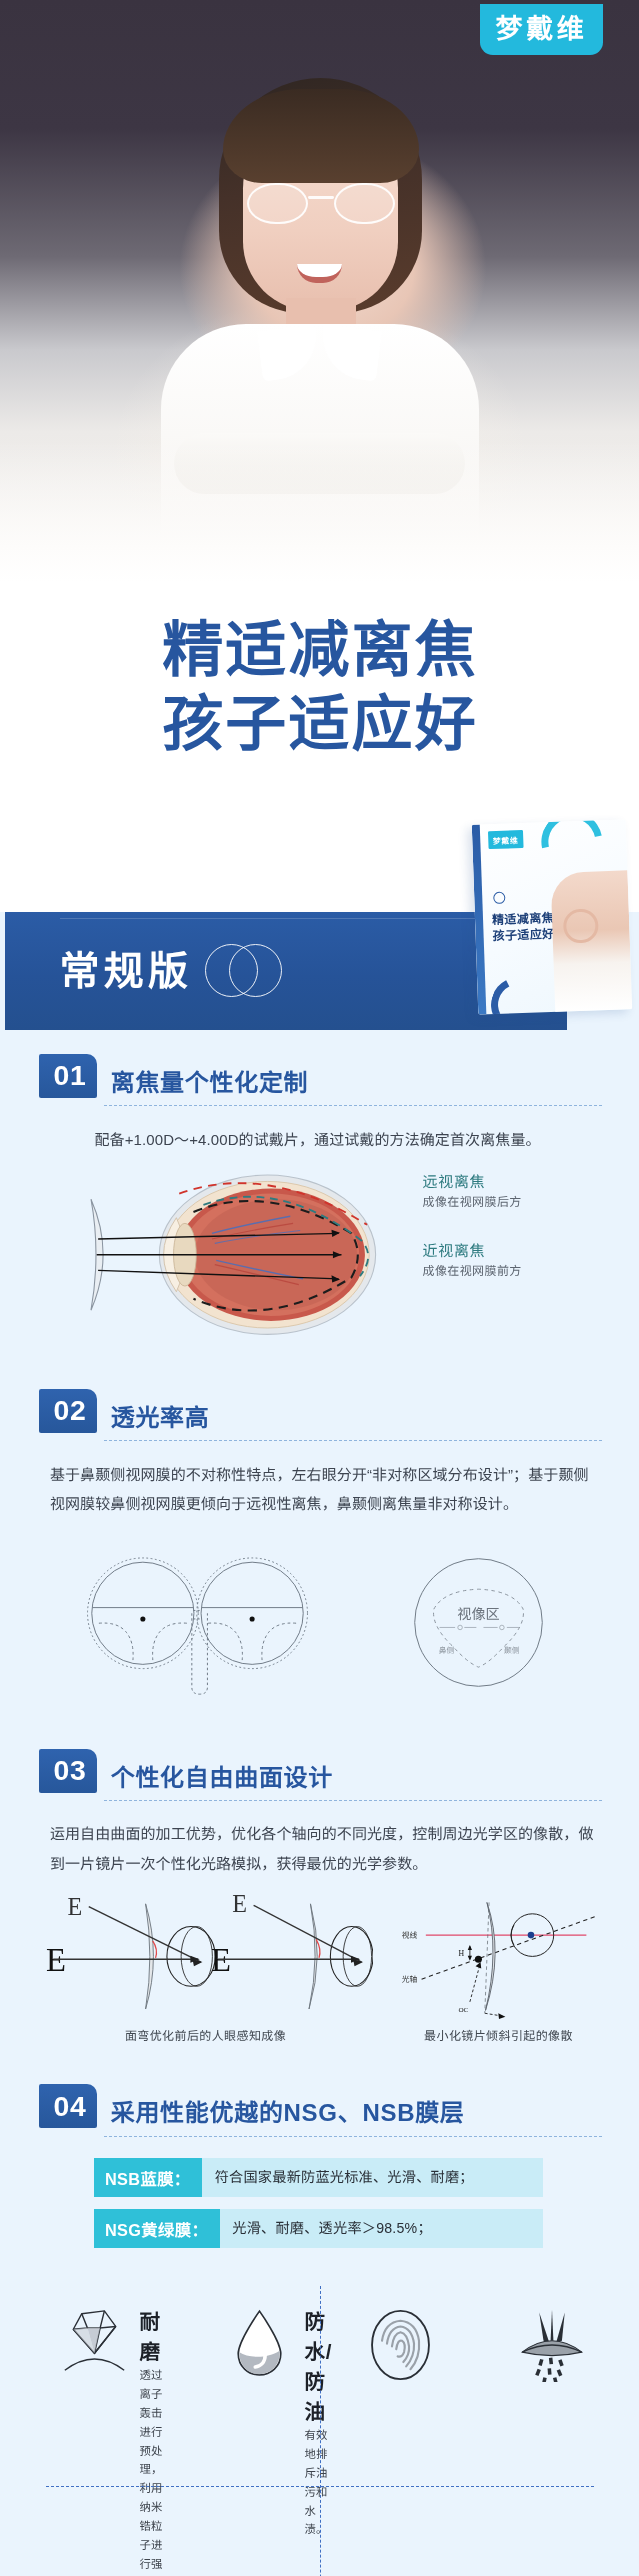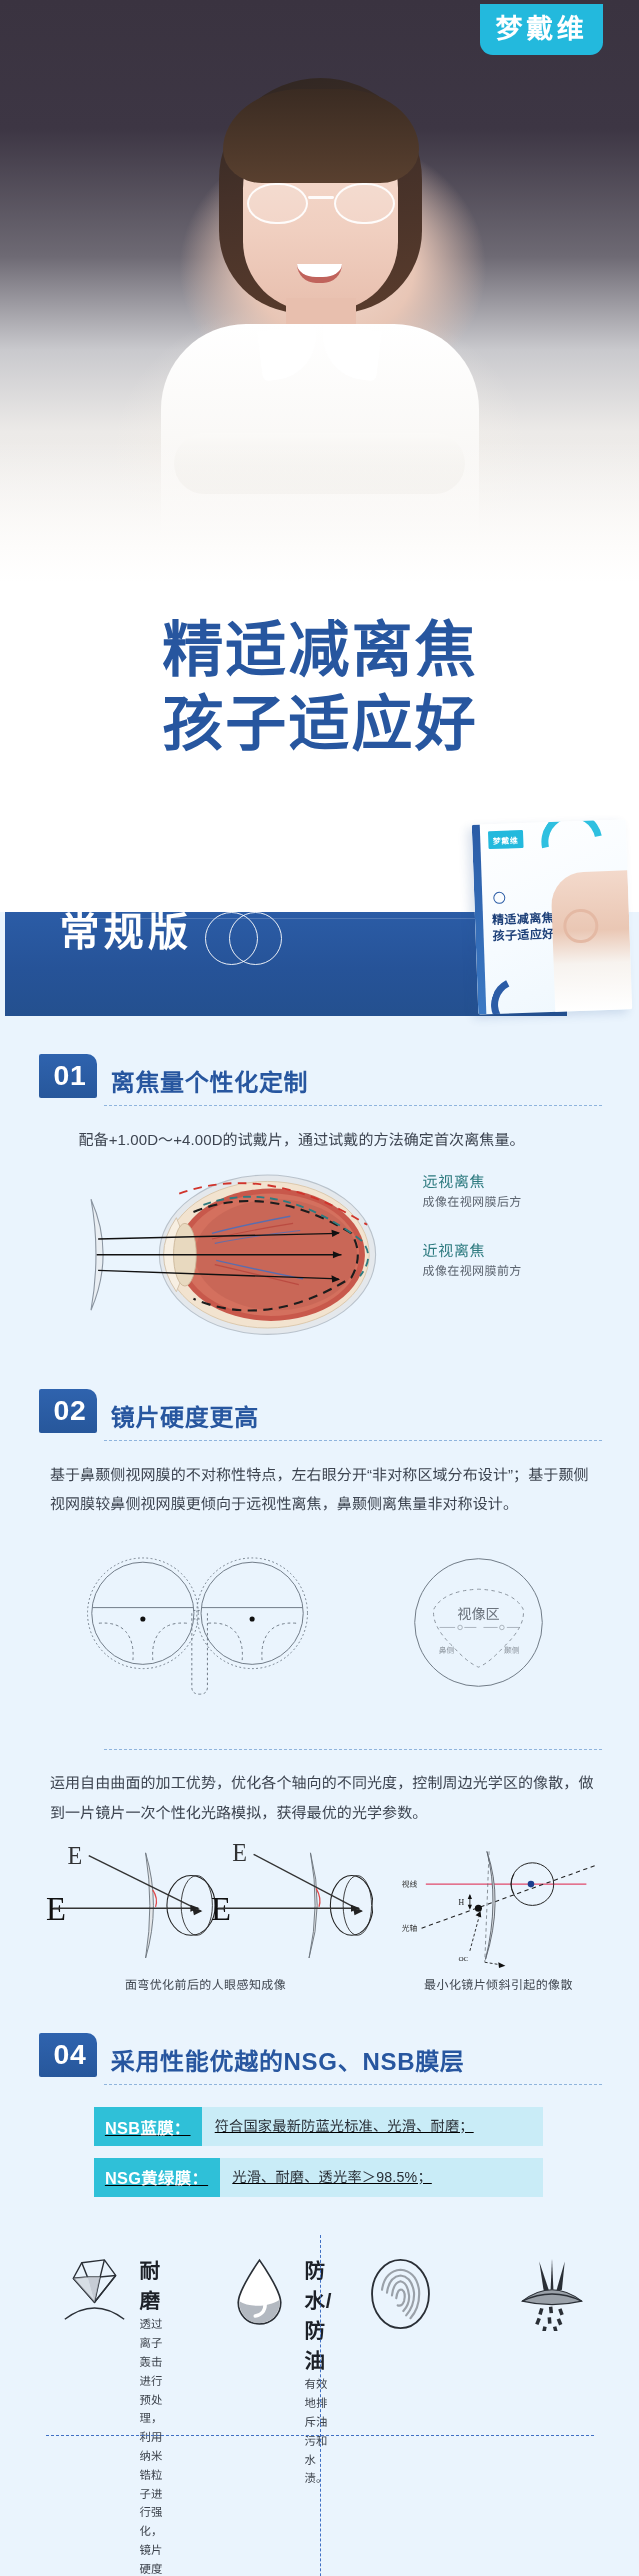--- a/index.html
+++ b/index.html
@@ -148,24 +148,24 @@
   .regular-head {
     position: relative;
     margin-top: 87px;
     height: 101px;
   }
   .regular-bar {
     position: absolute;
     left: -34px;
     top: 0;
     width: 562px;
-    height: 104px;
+    height: 118px;
     background: linear-gradient(180deg, #2b5ca6 0%, #265398 55%, #24508f 100%);
     display: flex;
-    align-items: flex-start;
+    align-items: center;
     padding-left: 55px;
   }
   .regular-bar::after{
     content:"";
     position:absolute; left:55px; right:21.3px; top:5.7px; height:0.7px;
     background: rgba(255,255,255,.18);
   }
   .regular-label {
     color: #ffffff;
     font-size: 40px;
@@ -264,41 +264,41 @@
     border-top: 1.4px dashed #8fb4dd;
     margin: 7.1px 0 0 65px;
   }
   .sec-body {
     color: #3d4450;
     font-size: 15px;
     line-height: 1.95;
     margin: 18.5px 0 0 11.4px;
     letter-spacing: 0.1px;
   }
-  .sec-body.indent { margin-left: 40px; }
+  .sec-body.indent { margin-left: 56px; }
 
   
   .eye-fig { position: relative; height: 183px; margin-top: 11.4px; }
   .eye-svg { position: absolute; left: 15.6px; top: 0; }
   .eye-labels { position: absolute; left: 384px; top: 4.3px; }
   .lbl-main { font-size: 15px; color: #2e7b80; font-weight: 500; letter-spacing: 0.7px; }
   .lbl-main.b { color: #2e7b80; }
   .lbl-sub { font-size: 12px; color: #5d6570; margin-top: 1.4px; letter-spacing: 0.4px; }
   .lbl-group2 { margin-top: 30px; }
 
   
   .fig-row { display: flex; align-items: center; justify-content: space-around; margin-top: 18.5px; height: 171px; }
 
   
   .optic-row { display: flex; align-items: flex-end; justify-content: space-between; margin-top: 12.8px; }
   .optic-cap { text-align: center; color: #404750; font-size: 12px; margin-top: 5.7px; letter-spacing: 0.4px; }
 
   
   .film-rows { margin: 21.3px 0 0 55px; }
-  .film-row { display: flex; align-items: stretch; margin-bottom: 11.4px; width: 449px; text-decoration: underline; }
+  .film-row { display: flex; align-items: stretch; margin-bottom: 11.4px; width: 449px; }
   .film-key {
     background: #2fc0d8;
     color: #ffffff;
     font-size: 16.3px;
     font-weight: bold;
     padding: 7.8px 11.4px;
     min-width: 108px;
     letter-spacing: 0.4px;
     white-space: nowrap;
   }
@@ -444,21 +444,21 @@
               <div class="lbl-main b">近视离焦</div>
               <div class="lbl-sub">成像在视网膜前方</div>
             </div>
           </div>
         </div>
       </div>
 
       <div class="section">
         <div class="sec-head">
           <div class="num-badge">02</div>
-          <div class="sec-title">镜片硬度更高</div>
+          <div class="sec-title">透光率高</div>
         </div>
         <div class="sec-rule"></div>
         <div class="sec-body">基于鼻颞侧视网膜的不对称性特点，左右眼分开“非对称区域分布设计”；基于颞侧视网膜较鼻侧视网膜更倾向于远视性离焦，鼻颞侧离焦量非对称设计。</div>
 
         <div class="fig-row">
           <svg width="235" height="149" viewBox="0 0 330 210">
             <g fill="none" stroke="#717c88" stroke-width="1.4">
               <circle cx="88" cy="92" r="72"></circle>
               <circle cx="242" cy="92" r="72"></circle>
               <circle cx="88" cy="92" r="78" stroke-dasharray="2.5 3.5"></circle>
@@ -488,20 +488,24 @@
               <circle cx="89" cy="112" r="3.2"></circle>
               <circle cx="148" cy="112" r="3.2"></circle>
             </g>
             <text x="70" y="148" text-anchor="middle" font-size="11" fill="#8d959e" font-family="Liberation Sans, sans-serif">鼻侧</text>
             <text x="162" y="148" text-anchor="middle" font-size="11" fill="#8d959e" font-family="Liberation Sans, sans-serif">颞侧</text>
           </svg>
         </div>
       </div>
 
       <div class="section">
+        <div class="sec-head">
+          <div class="num-badge">03</div>
+          <div class="sec-title">个性化自由曲面设计</div>
+        </div>
         <div class="sec-rule"></div>
         <div class="sec-body">运用自由曲面的加工优势，优化各个轴向的不同光度，控制周边光学区的像散，做到一片镜片一次个性化光路模拟，获得最优的光学参数。</div>
 
         <div class="optic-row">
           <div>
             <svg width="334" height="128" viewBox="0 0 470 180">
 
               <g>
                 <text x="10" y="112" font-size="46" font-family="Liberation Serif, serif" fill="#111">E</text>
                 <text x="40" y="34" font-size="34" font-family="Liberation Serif, serif" fill="#111" opacity=".85">E</text>

